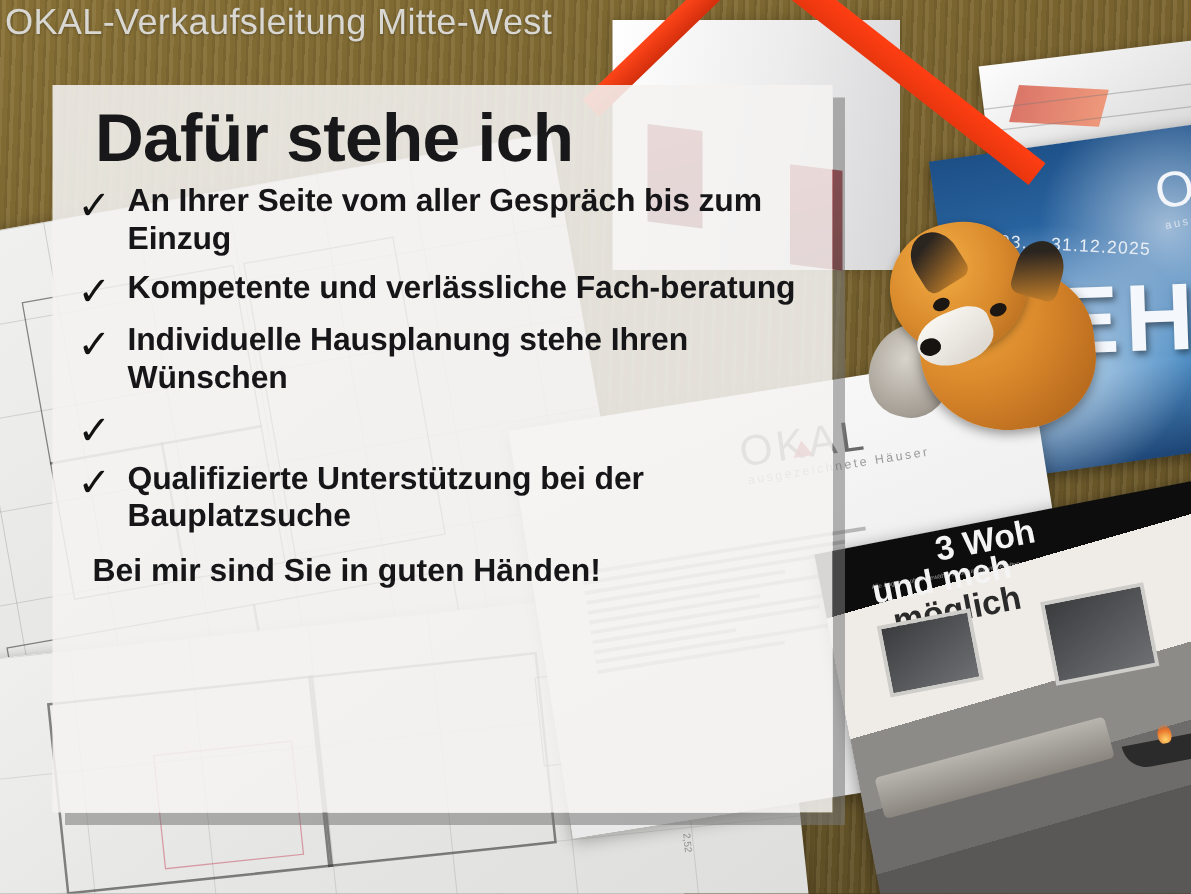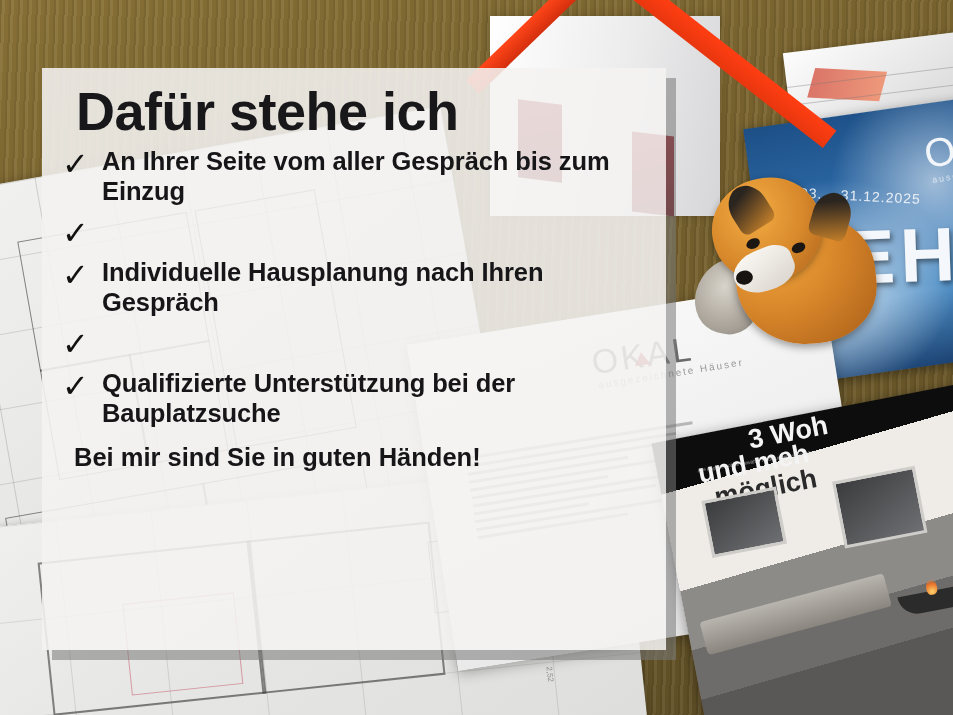--- a/index.html
+++ b/index.html
@@ -510,35 +510,37 @@
     <div class="fox-head">
       <div class="fox-ear l"></div>
       <div class="fox-ear r"></div>
       <div class="fox-muzzle"></div>
       <div class="fox-eye l"></div>
       <div class="fox-eye r"></div>
       <div class="fox-nose"></div>
     </div>
   </div>
 
+  <div class="top-title">OKAL-Verkaufsleitung Mitte-West</div>
 
   <div class="panel">
     <h1 class="panel-title">Dafür stehe ich</h1>
 
     <ul class="bullets">
       <li class="bullet">
         <span class="check">✓</span>
         <span class="bullet-text">An Ihrer Seite vom aller Gespräch bis zum Einzug</span>
       </li>
       <li class="bullet">
         <span class="check">✓</span>
+        <span class="bullet-text">Kompetente und verlässliche Fach-beratung</span>
       </li>
       <li class="bullet">
         <span class="check">✓</span>
-        <span class="bullet-text">Individuelle Hausplanung nach Ihren Gespräch</span>
+        <span class="bullet-text">Individuelle Hausplanung stehe Ihren Wünschen</span>
       </li>
       <li class="bullet">
         <span class="check">✓</span>
       </li>
       <li class="bullet">
         <span class="check">✓</span>
         <span class="bullet-text">Qualifizierte Unterstützung bei der Bauplatzsuche</span>
       </li>
     </ul>
 

